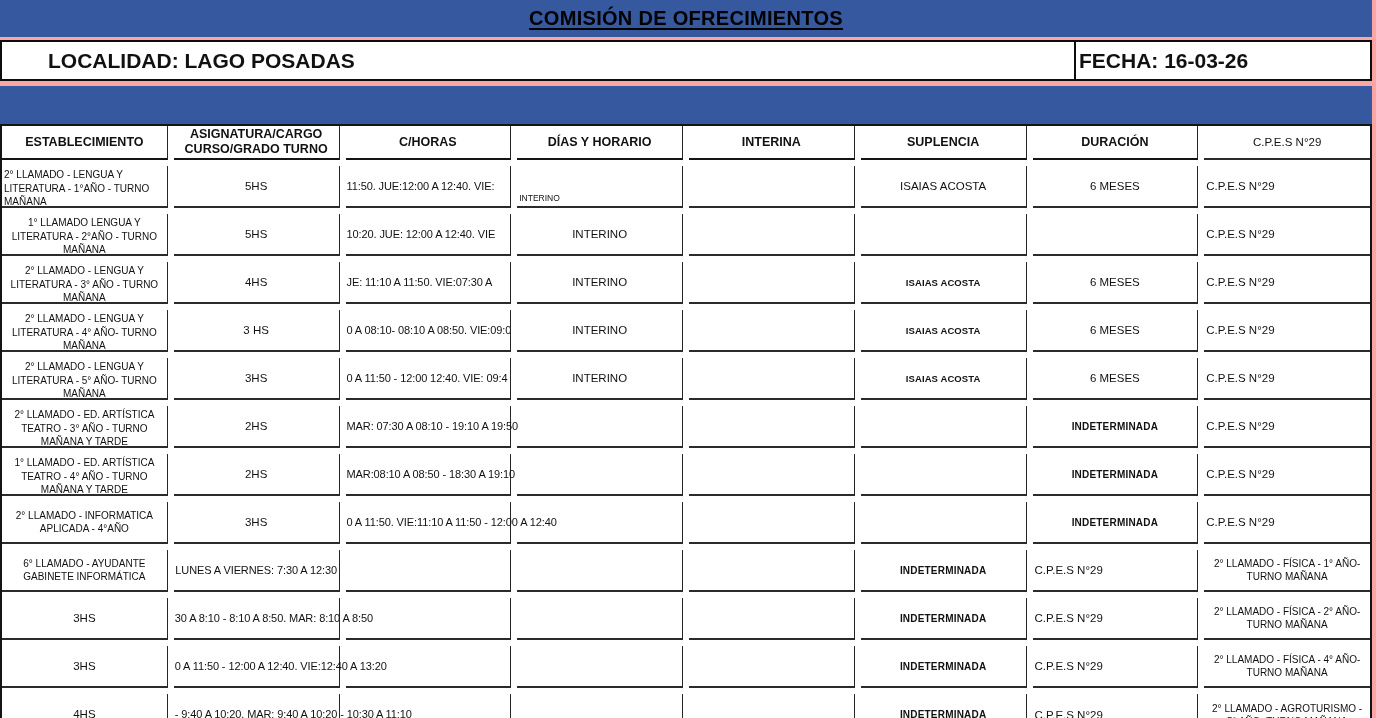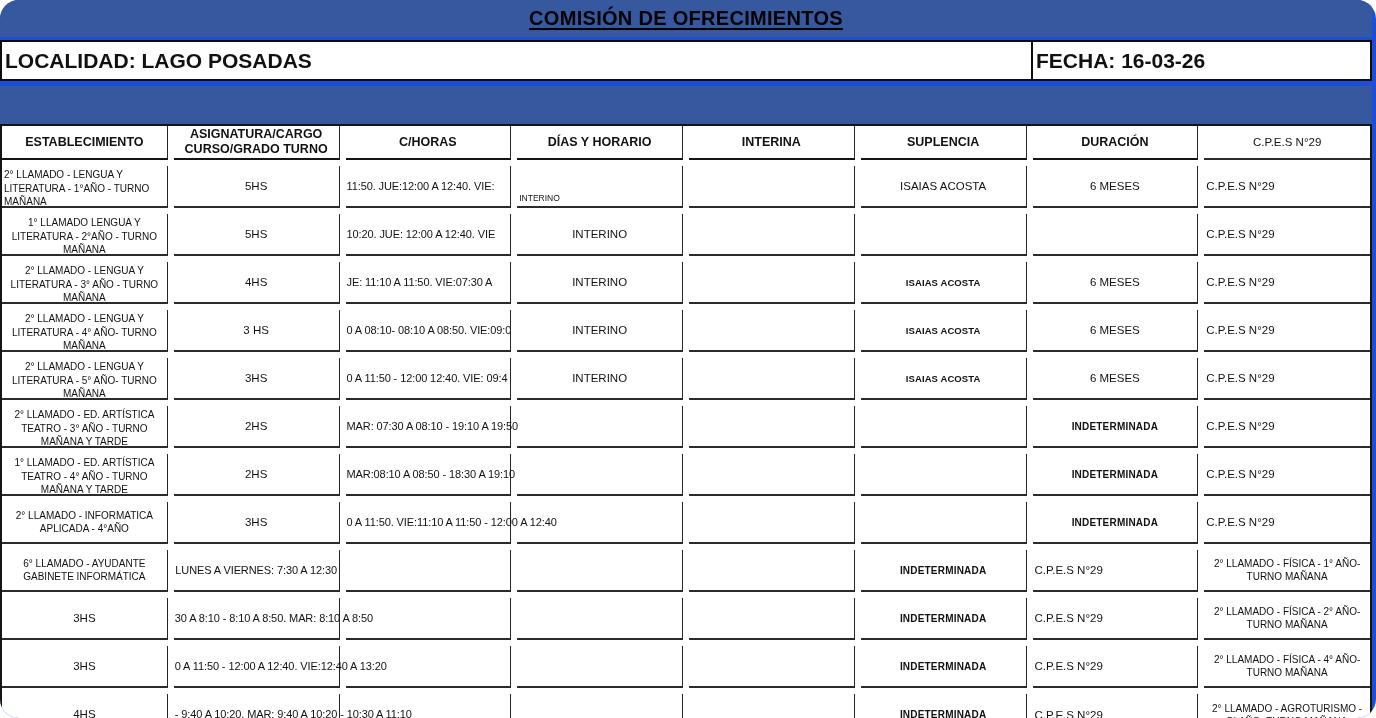--- a/index.html
+++ b/index.html
@@ -1,23 +1,23 @@
 <!DOCTYPE html>
 <html><head>
 <meta charset="utf-8">
 <style>
   html,body{margin:0;padding:0;background:#ffffff;}
-  .page{position:relative;width:1376px;height:718px;background:#1d4ed8;overflow:hidden;
-        font-family:"Liberation Sans", sans-serif;color:#111;border-radius:19px;}
+  .page{position:relative;width:1376px;height:718px;background:#fca5a5;overflow:hidden;
+        font-family:"Liberation Sans", sans-serif;color:#111;}
   .topbar{position:absolute;left:0;top:0;width:1372px;height:37px;background:#35589E;
           display:flex;align-items:center;justify-content:center;}
   .title{font-size:20px;font-weight:bold;color:#000;text-decoration:underline;
          text-decoration-thickness:2px;text-underline-offset:3px;letter-spacing:.3px;}
   .info-row{position:absolute;left:0;top:40px;width:1372px;height:41px;box-sizing:border-box;
-            border:2px solid #0d0d0d;background:#fff;display:flex;}
+            border:2px solid #0d0d0d;background:#fff;display:flex;padding-left:43px;}
   .info-cell{box-sizing:border-box;display:flex;align-items:center;font-size:21px;font-weight:bold;}
   .info-localidad{width:1029px;padding-left:3px;}
   .info-fecha{flex:1;border-left:2px solid #0d0d0d;padding-left:3px;}
   .blue-band{position:absolute;left:0;top:86px;width:1372px;height:38px;background:#35589E;}
   .grid{position:absolute;left:0;top:124px;width:1372px;box-sizing:border-box;
         border:2px solid #141414;display:grid;grid-template-columns:repeat(8,1fr);
         grid-template-rows:34px;grid-auto-rows:42px;background:#fff;gap:6px;}
   .cell{position:relative;box-sizing:border-box;display:flex;align-items:center;justify-content:center;
         border-right:1px solid #262626;border-bottom:2px solid #2b2b2b;font-size:11.5px;
         overflow:hidden;text-align:center;line-height:13px;}

